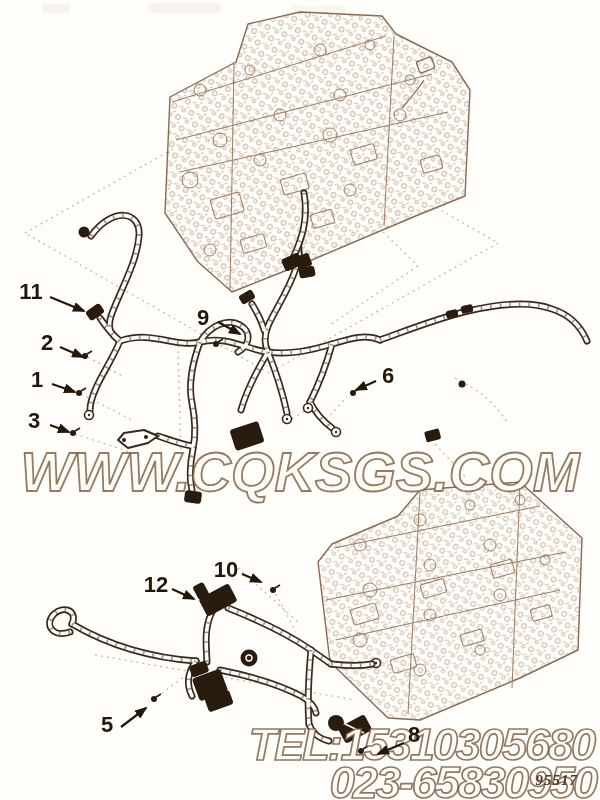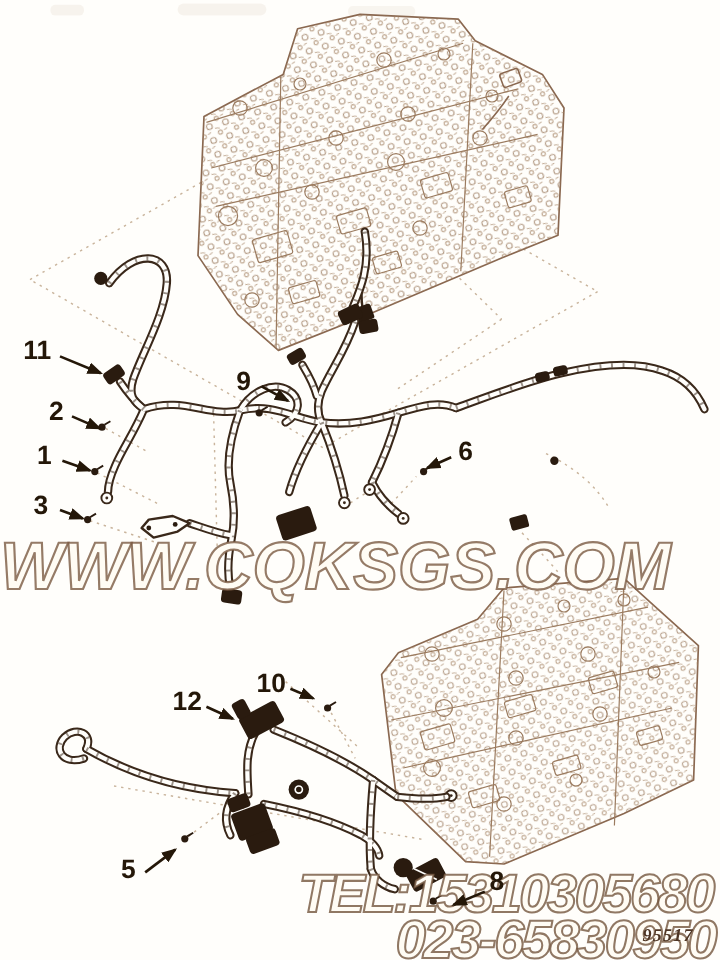--- a/index.html
+++ b/index.html
@@ -5,21 +5,21 @@
   html,body{margin:0;padding:0;background:#e8e8e8;}
   .stage{
     position:relative;width:600px;height:800px;margin:0 auto;
     background:#fffefb;overflow:hidden;
     font-family:"Liberation Sans",sans-serif;
   }
   svg{position:absolute;left:0;top:0;}
   #art{z-index:1;}
   .watermark{
     position:absolute;z-index:3;top:444px;left:0;width:100%;
-    text-align:left;white-space:nowrap;
+    text-align:center;white-space:nowrap;
     font-size:56px;font-weight:bold;font-style:italic;
     letter-spacing:0px;line-height:1;
     color:#fffcf4;
     -webkit-text-stroke:1.8px rgba(122,90,66,.8);
   }
   .tel{
     position:absolute;z-index:3;right:6px;white-space:nowrap;
     font-size:45px;font-weight:bold;font-style:italic;
     letter-spacing:-2px;line-height:1;
     color:#fffcf4;

